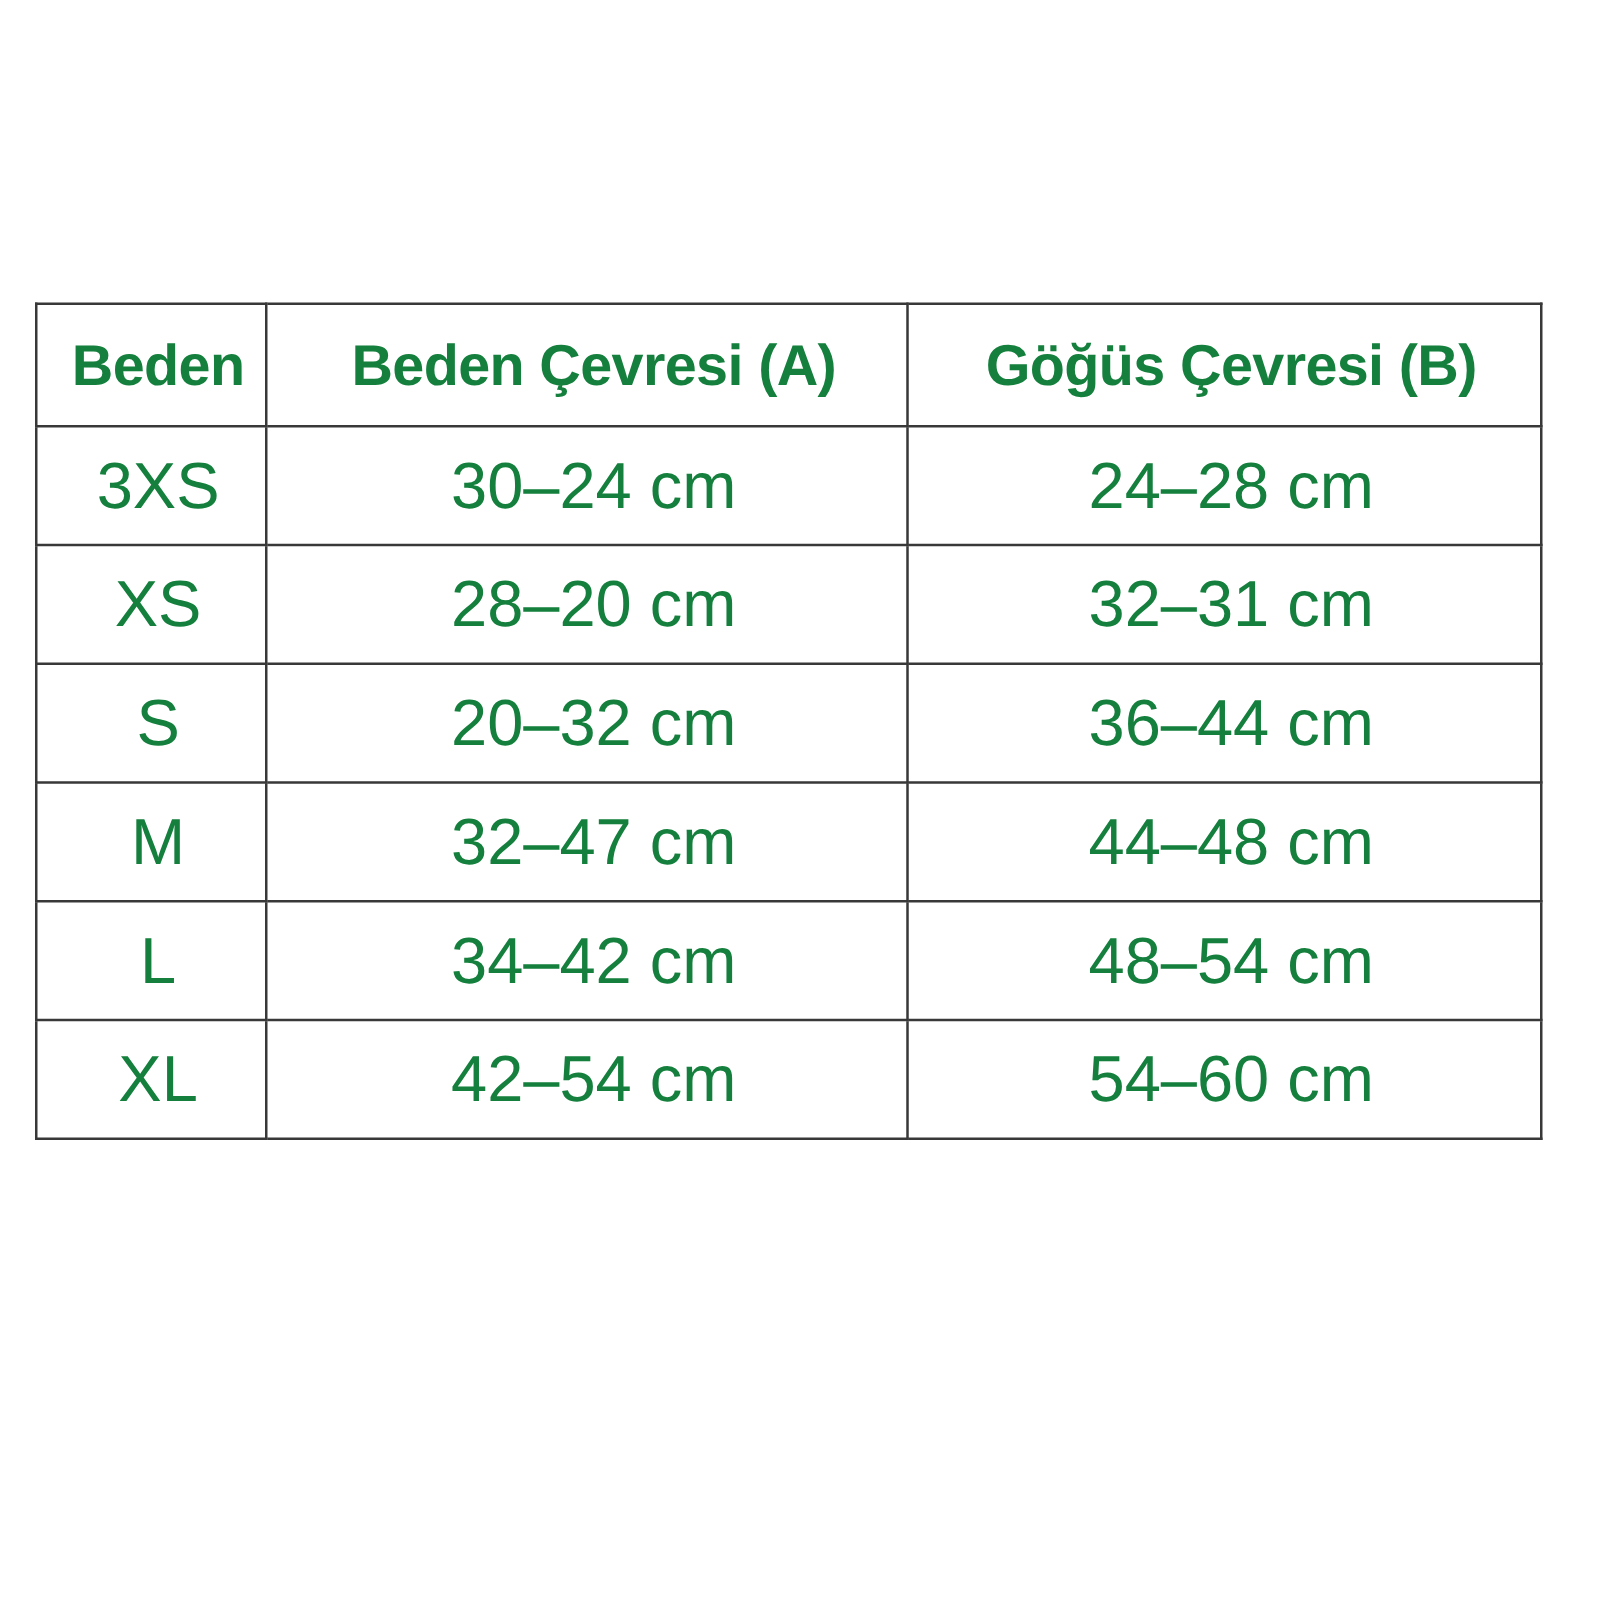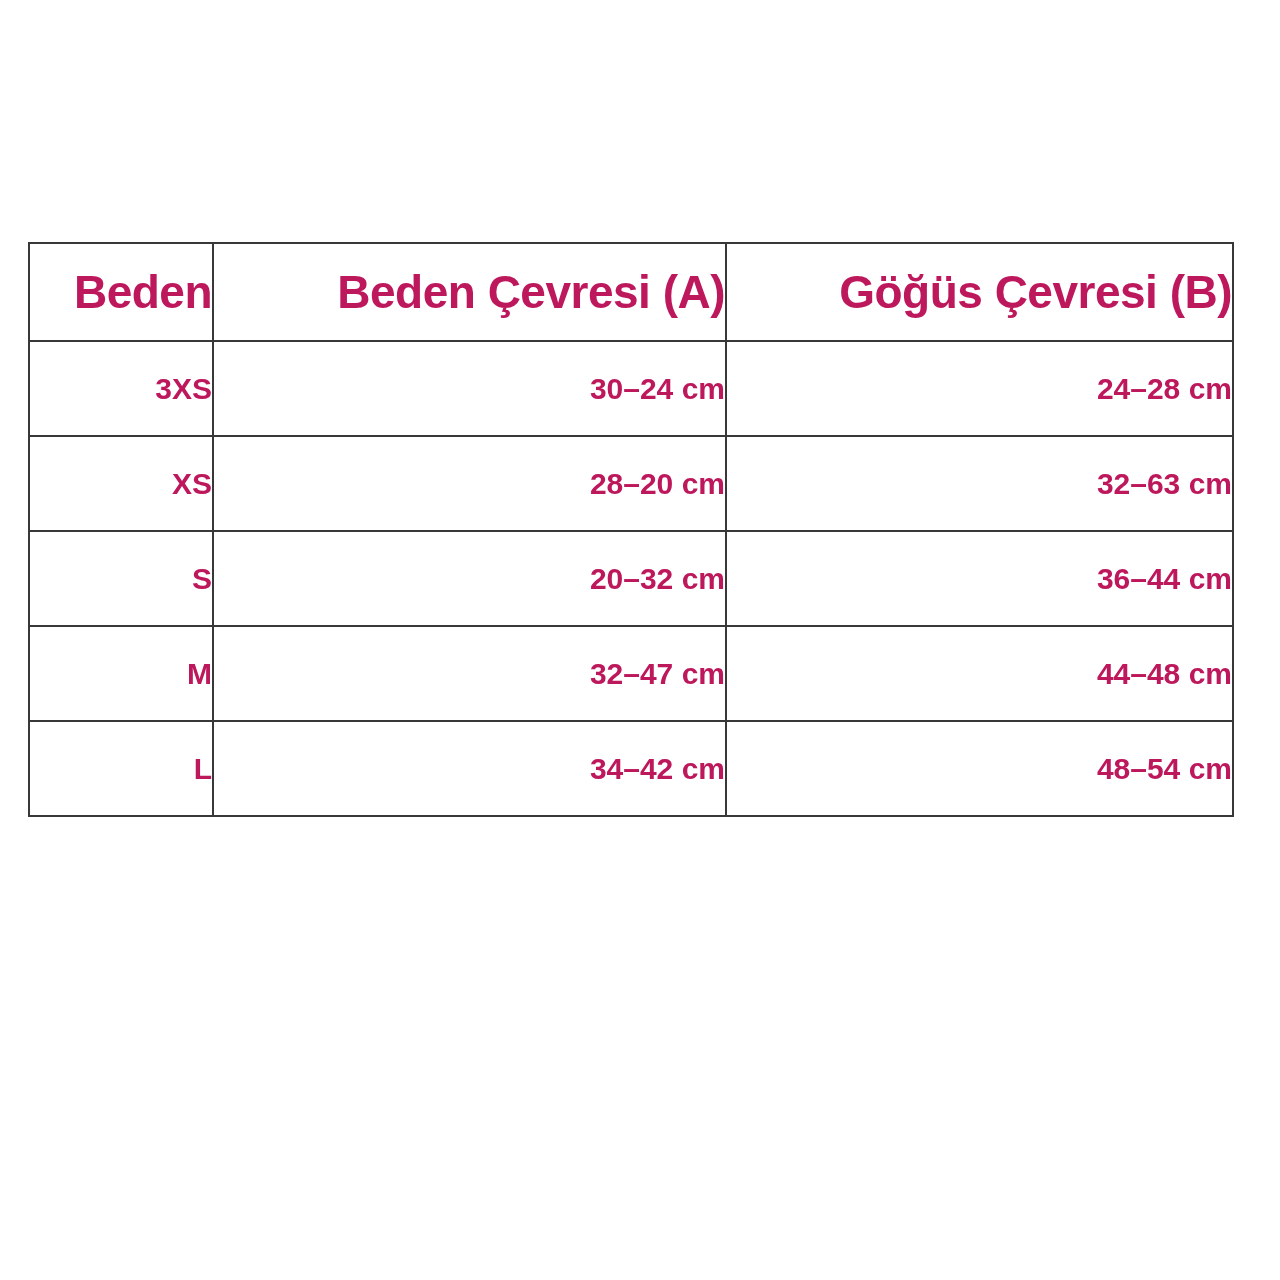--- a/index.html
+++ b/index.html
@@ -19,37 +19,37 @@
     position: absolute;
     left: 28px;
     top: 242px;
     width: 1204px;
     border-collapse: collapse;
     table-layout: fixed;
   }
   .size-table th,
   .size-table td {
     border: 2px solid #383838;
-    color: #be185d;
-    text-align: right;
+    color: #15803d;
+    text-align: center;
     vertical-align: middle;
     padding: 0 0 0 11px;
     white-space: nowrap;
     overflow: hidden;
   }
   .size-table th {
     height: 96px;
     font-size: 46px;
     font-weight: bold;
     letter-spacing: -0.5px;
   }
   .size-table td {
     height: 93px;
-    font-size: 30px;
-    font-weight: bold;
+    font-size: 52px;
+    font-weight: normal;
   }
 </style>
 </head>
 <body>
 
 <div class="canvas">
   <table class="size-table">
     <colgroup>
       <col style="width:184px">
       <col style="width:513px">
@@ -64,32 +64,37 @@
     </thead>
     <tbody>
       <tr>
         <td>3XS</td>
         <td>30–24 cm</td>
         <td>24–28 cm</td>
       </tr>
       <tr>
         <td>XS</td>
         <td>28–20 cm</td>
-        <td>32–63 cm</td>
+        <td>32–31 cm</td>
       </tr>
       <tr>
         <td>S</td>
         <td>20–32 cm</td>
         <td>36–44 cm</td>
       </tr>
       <tr>
         <td>M</td>
         <td>32–47 cm</td>
         <td>44–48 cm</td>
       </tr>
       <tr>
         <td>L</td>
         <td>34–42 cm</td>
         <td>48–54 cm</td>
       </tr>
+      <tr>
+        <td>XL</td>
+        <td>42–54 cm</td>
+        <td>54–60 cm</td>
+      </tr>
     </tbody>
   </table>
 </div>
 
 </body></html>

